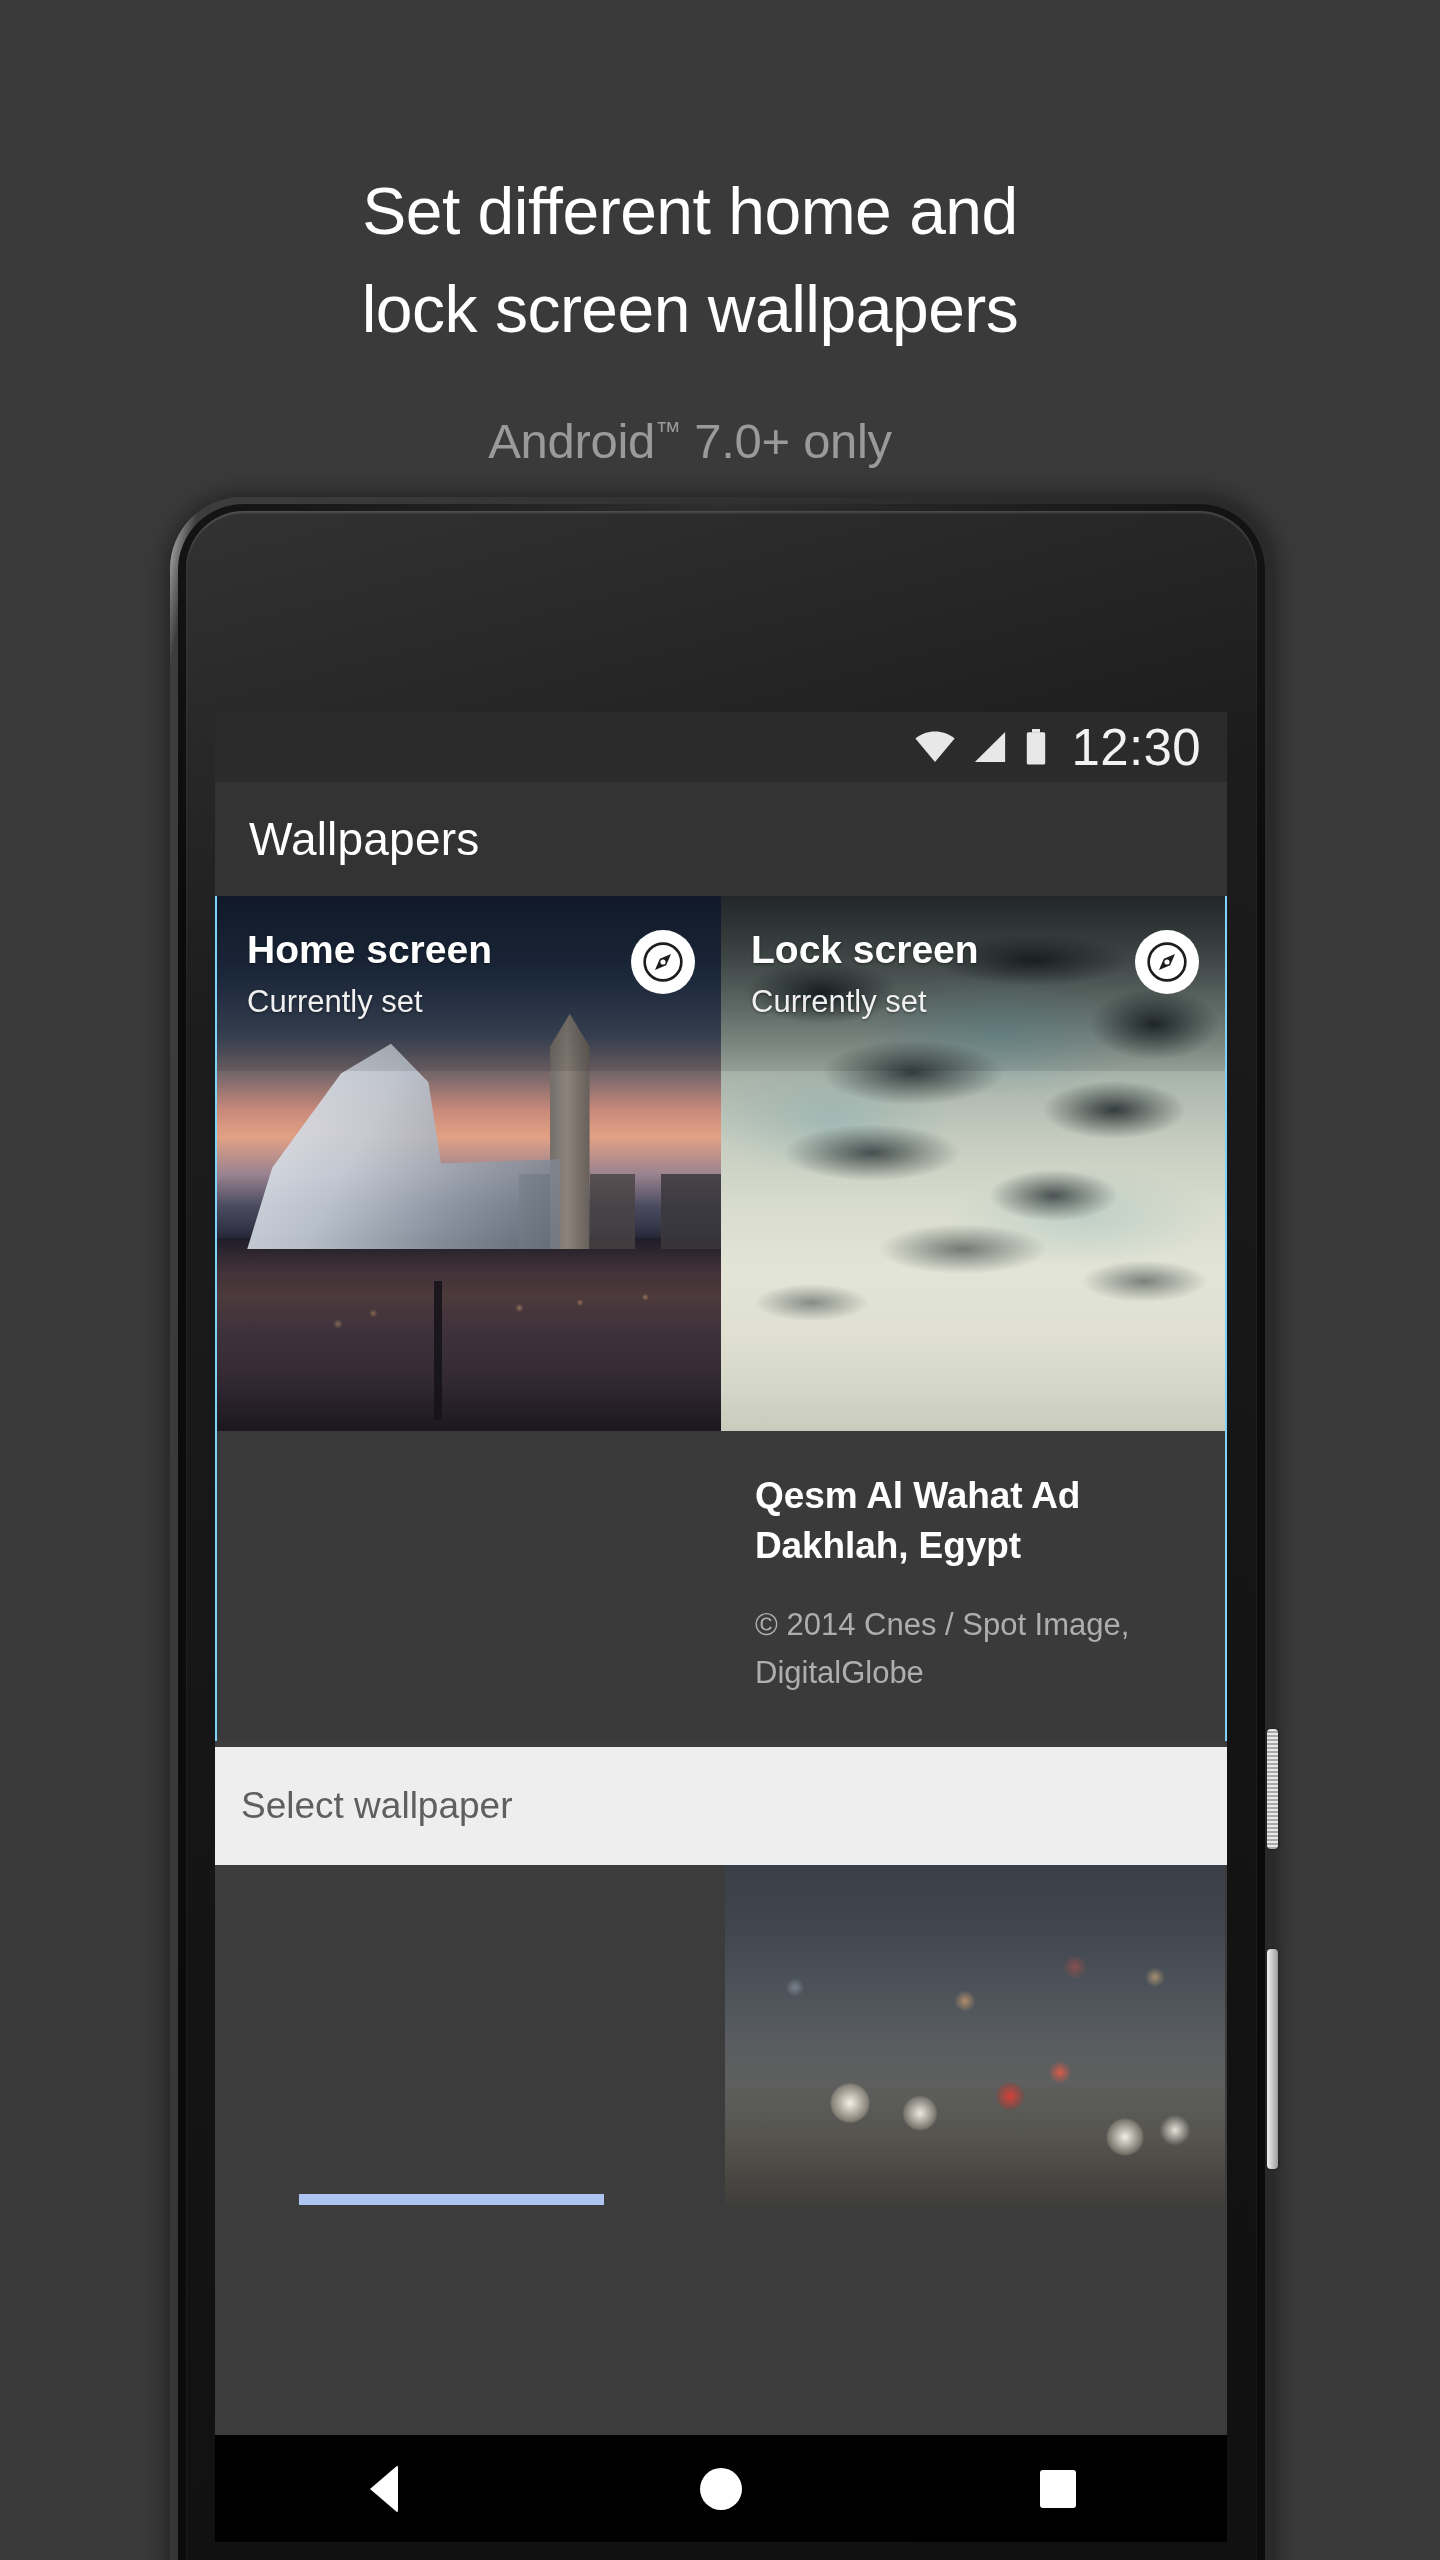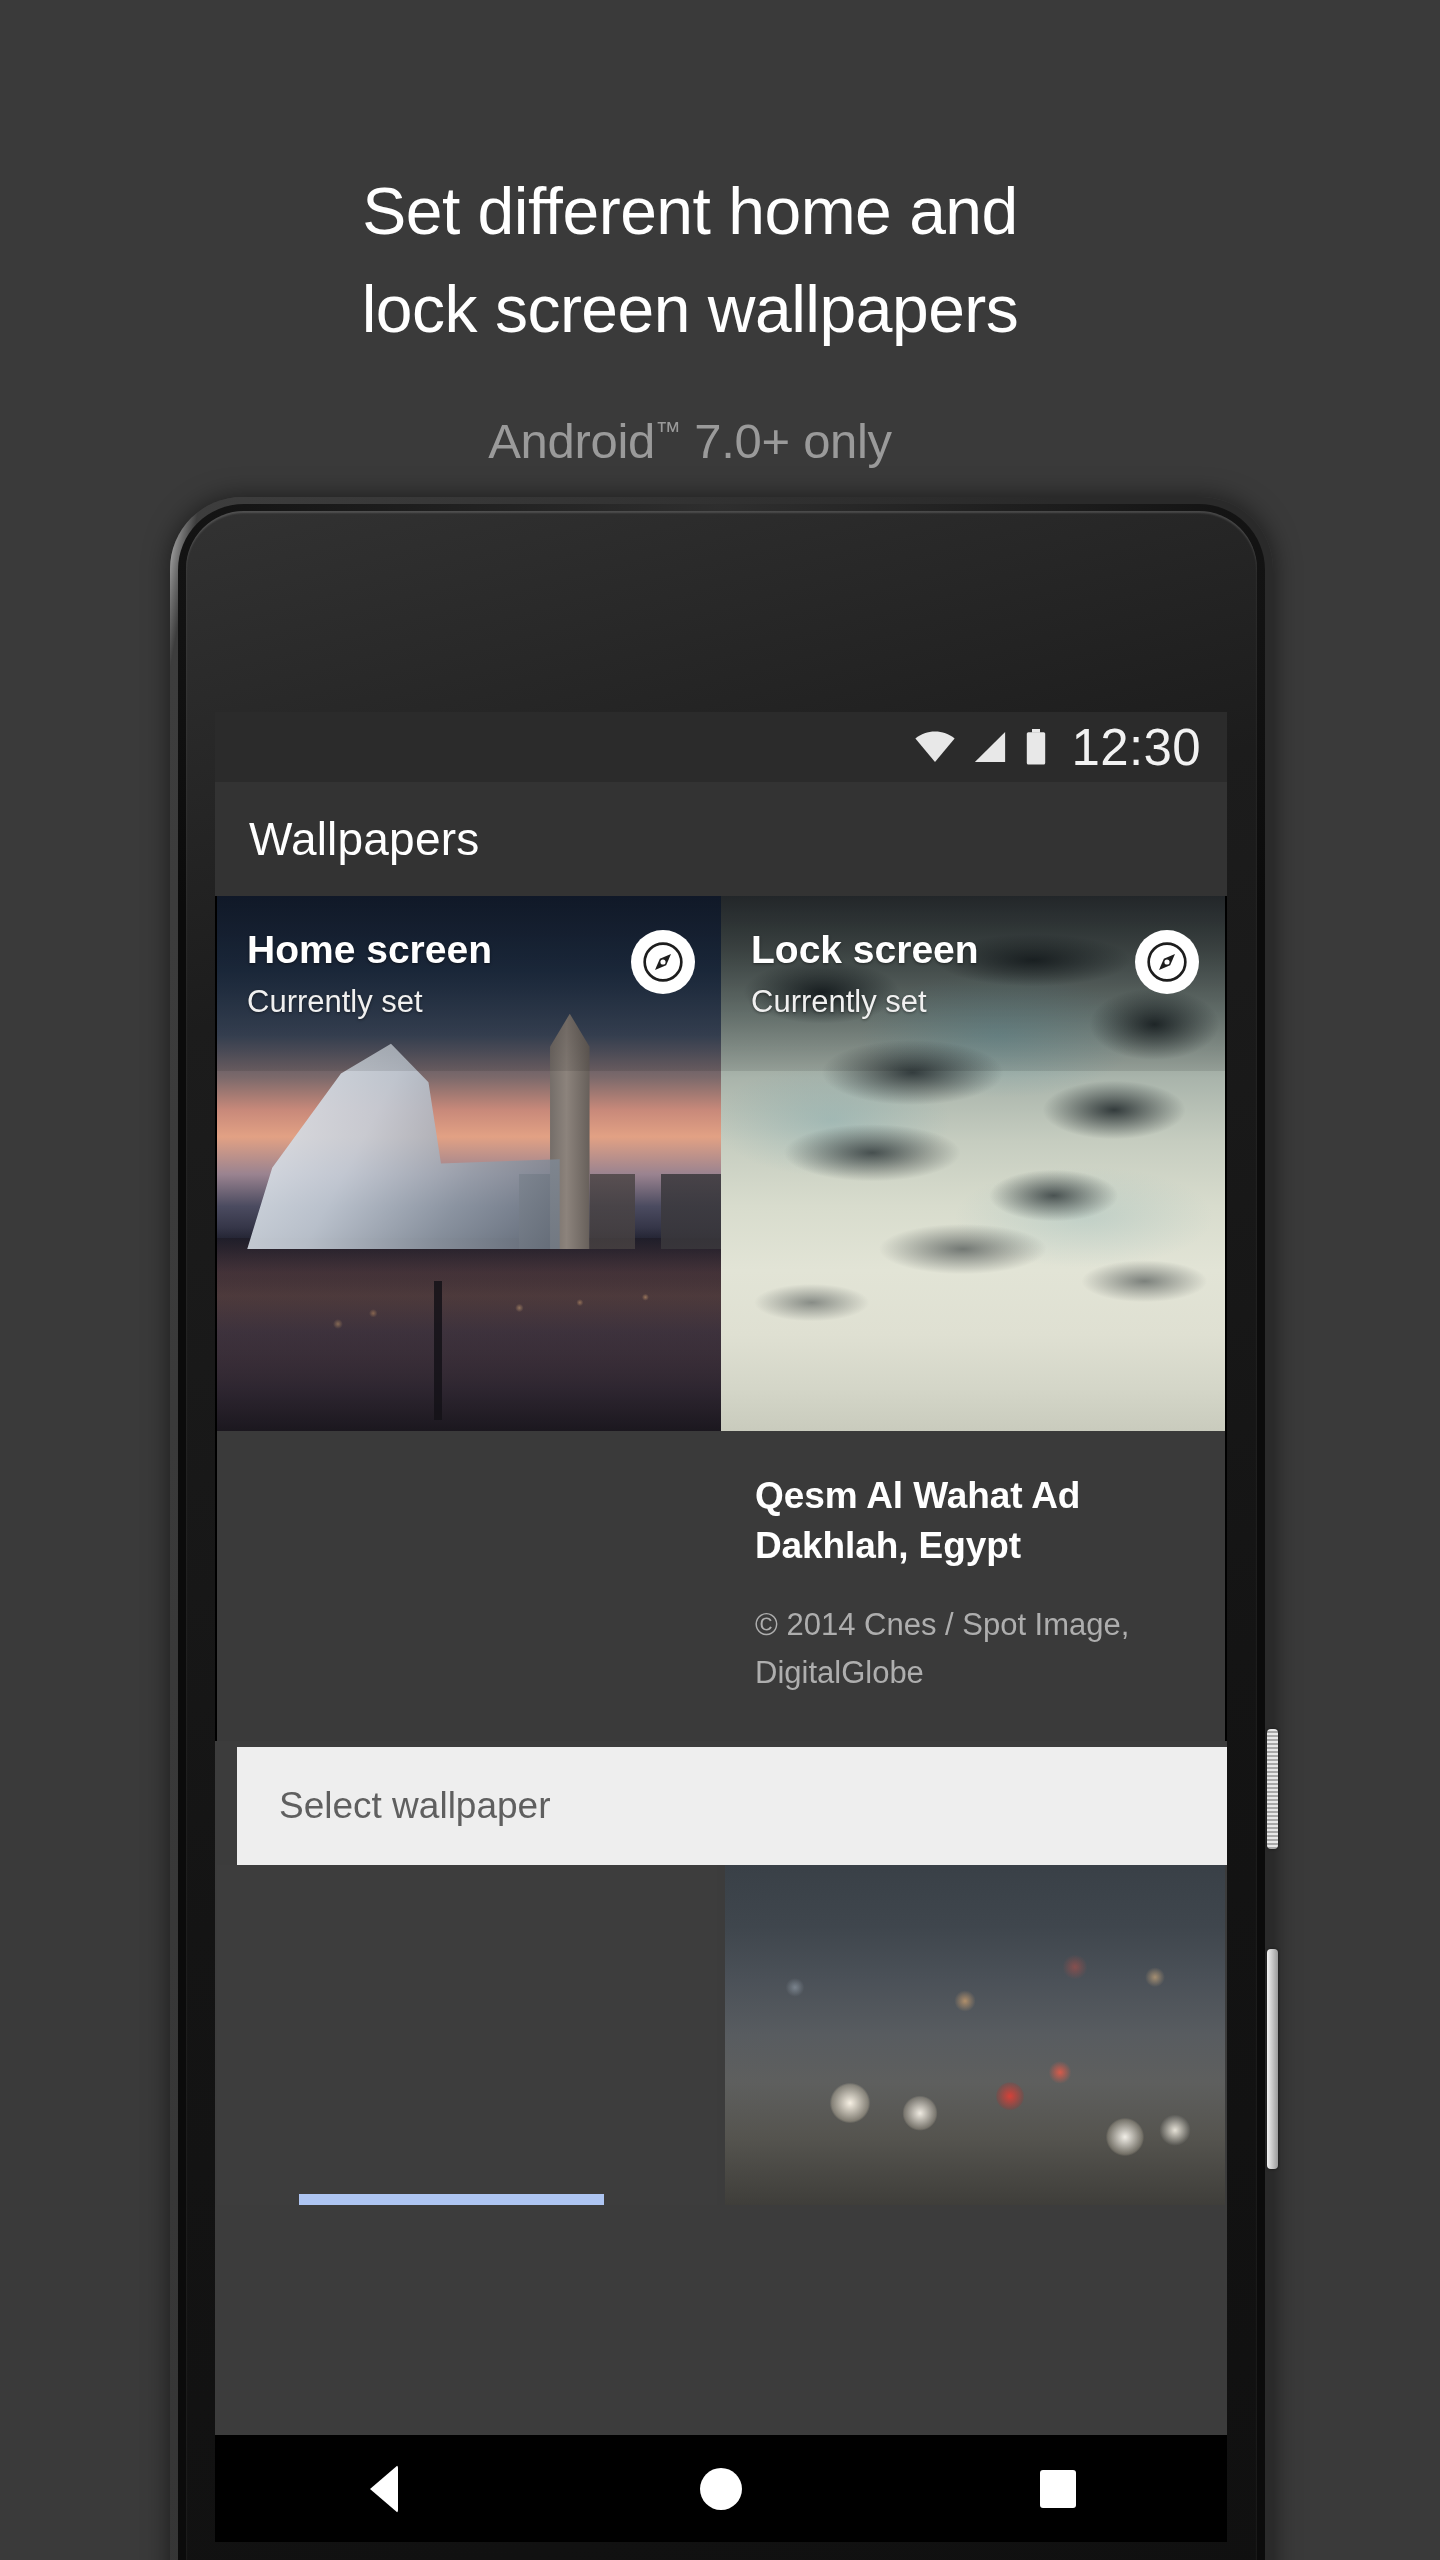--- a/index.html
+++ b/index.html
@@ -154,21 +154,21 @@
     color: #ffffff;
     font-size: 46px;
     font-weight: 400;
     letter-spacing: 0.2px;
   }
 
   
   .current-row {
     display: flex;
     padding: 0 2px;
-    background: #000000;
+    background: #7dd3fc;
   }
   .wp-card {
     flex: 1 1 0;
     background: #3a3a3a;
     display: flex;
     flex-direction: column;
     min-width: 0;
   }
 
   .wp-hero {
@@ -333,23 +333,22 @@
     line-height: 48px;
     margin-top: 30px;
   }
 
   
   .select-bar {
     background: #eeeeee;
     height: 118px;
     display: flex;
     align-items: center;
-    padding-left: 42px;
+    padding-left: 26px;
     margin-top: 6px;
-    margin-left: 22px;
   }
   .select-bar-label {
     color: #5f5f5f;
     font-size: 37px;
     font-weight: 400;
   }
 
   
   .thumb-row {
     display: flex;

